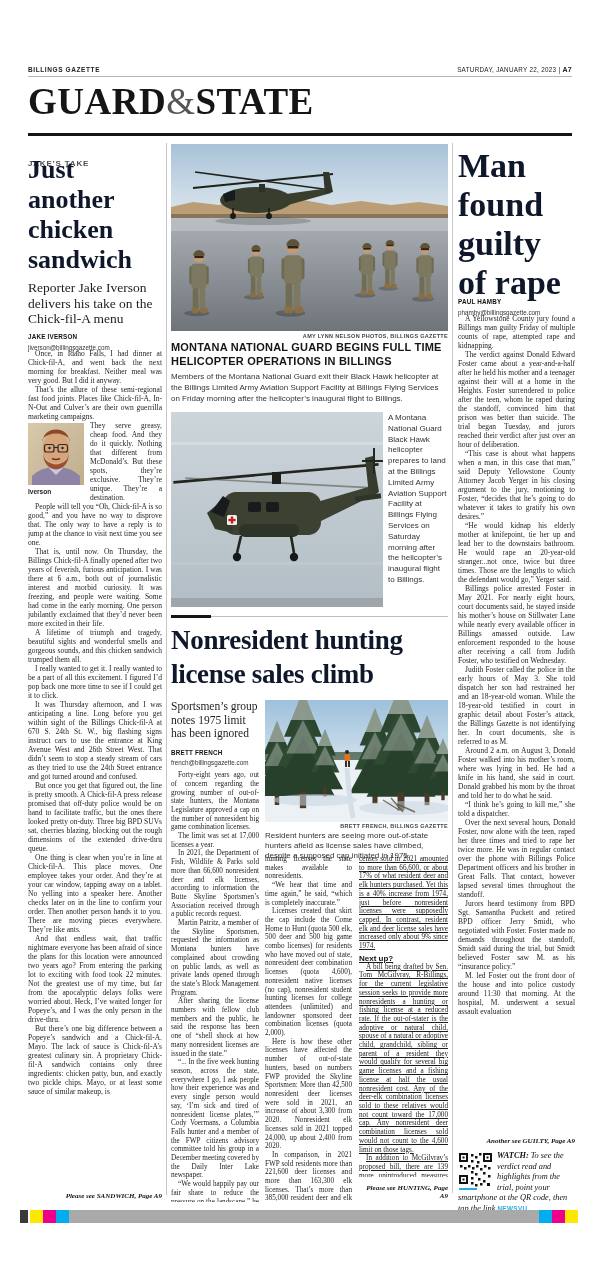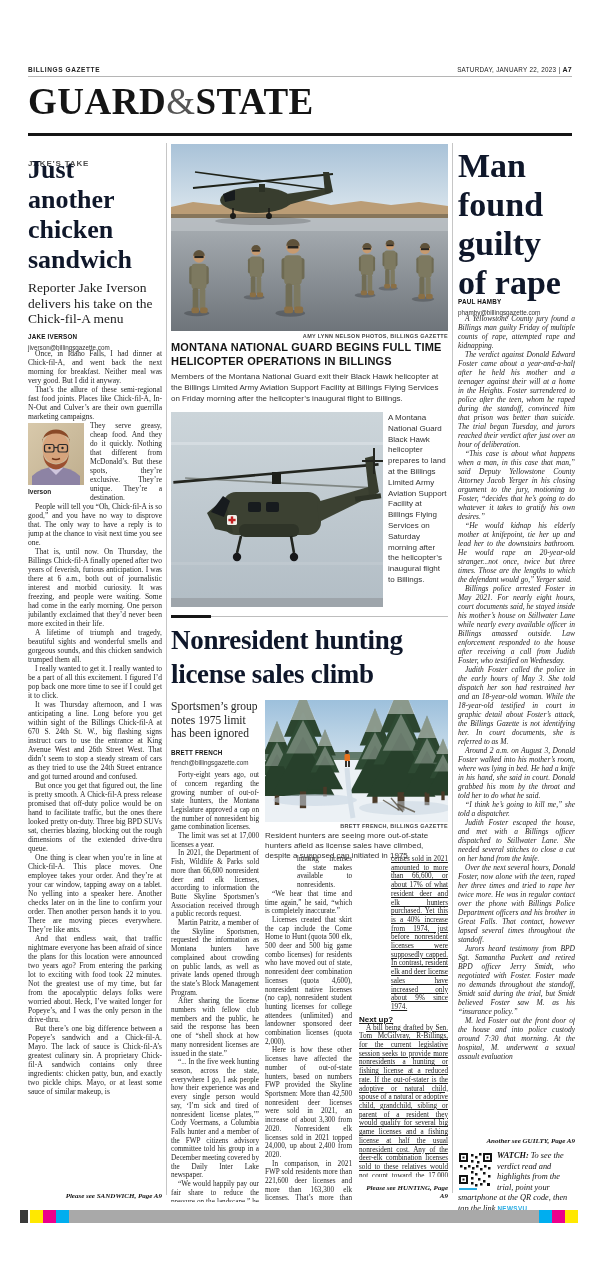--- a/index.html
+++ b/index.html
@@ -22,21 +22,21 @@
 
   
   .kicker{font:bold 8px "Liberation Sans",sans-serif;letter-spacing:.8px;color:#4d4d4d;}
   .bigheadline{font-weight:bold;color:#0f172a;}
   .standfirst{font:13.5px/15.5px "Liberation Serif",serif;color:#1d1d1d;}
   .byline{font-family:"Liberation Sans",sans-serif;line-height:7.8px;color:#333;}
   .byline b{font-size:6.3px;color:#111;letter-spacing:.2px;}
   .byline span{font-size:6.3px;}
   .bodytext{text-align:justify;overflow:hidden;}
   .bodytext p{margin:0;text-indent:7px;}
-  .bodytext p.noindent{text-indent:0;padding-left:32px;}
+  .bodytext p.noindent{text-indent:0;}
   .bodytext p.col-subhead{font:bold 8px "Liberation Sans",sans-serif;text-indent:0;text-align:left;
                           margin-top:3px;color:#111;}
   .jake-size{font-size:7.5px;line-height:9px;}
   .hunt-size{font-size:7.2px;line-height:8.7px;}
   .continuation{font:bold italic 7px "Liberation Serif",serif;color:#111;text-align:right;}
   .credit{font:bold 5.5px "Liberation Sans",sans-serif;color:#444;letter-spacing:.3px;text-align:right;}
   .caption{font:8px/10.8px "Liberation Sans",sans-serif;color:#333;}
 
   
   .jake-kicker{left:28px;top:143px;margin-top:16px;}
@@ -67,21 +67,21 @@
   .photo3{left:265px;top:700px;width:183px;height:122px;overflow:hidden;}
   .credit3{left:265px;top:823px;width:183px;}
   .caption3{left:265px;top:831px;width:183px;font-size:8px;line-height:10px;}
   .hunt-col2{left:265px;top:855px;width:87px;height:348px;}
   .hunt-col3{left:359px;top:855px;width:89px;height:322px;text-decoration:underline;}
   .hunt-cont{left:359px;top:1184px;width:89px;}
 
   
   .guilty-headline{left:458px;top:146px;width:117px;font-size:34px;line-height:39px;}
   .guilty-byline{left:458px;top:295px;width:117px;}
-  .guilty-body{left:458px;top:314px;width:117px;height:819px;font-style:italic;}
+  .guilty-body{left:458px;top:314px;width:117px;height:819px;}
   .guilty-cont{left:458px;top:1137px;width:117px;}
   .watch{left:458px;top:1151px;width:119px;font:italic 8.3px/10.6px "Liberation Serif",serif;color:#111;}
   .watch .qr{float:left;width:35px;height:38px;margin:1px 4px 0 0;}
   .watch b{font-style:italic;}
   .watch .brand{font:bold 6.3px "Liberation Sans",sans-serif;font-style:normal;color:#29abe2;letter-spacing:.4px;}
 
   
   .colorbar{left:20px;top:1210px;width:558px;height:13px;display:flex;}
   .colorbar .sq{width:13px;height:13px;}
   .colorbar .reg{width:8px;height:13px;background:#3a3a3a;margin-right:2px;}
@@ -336,24 +336,23 @@
 </div>
 <div class="abs bodytext jake-size guilty-body">
     <p>A Yellowstone County jury found a Billings man guilty Friday of multiple counts of rape, attempted rape and kidnapping.</p>
     <p>The verdict against Donald Edward Foster came about a year-and-a-half after he held his mother and a teenager against their will at a home in the Heights. Foster surrendered to police after the teen, whom he raped during the standoff, convinced him that prison was better than suicide. The trial began Tuesday, and jurors reached their verdict after just over an hour of deliberation.</p>
     <p>“This case is about what happens when a man, in this case that man,” said Deputy Yellowstone County Attorney Jacob Yerger in his closing argument to the jury, motioning to Foster, “decides that he’s going to do whatever it takes to gratify his own desires.”</p>
     <p>“He would kidnap his elderly mother at knifepoint, tie her up and lead her to the downstairs bathroom. He would rape an 20-year-old stranger...not once, twice but three times. Those are the lengths to which the defendant would go,” Yerger said.</p>
     <p>Billings police arrested Foster in May 2021. For nearly eight hours, court documents said, he stayed inside his mother’s house on Stillwater Lane while nearly every available officer in Billings amassed outside. Law enforcement responded to the house after receiving a call from Judith Foster, who testified on Wednesday.</p>
     <p>Judith Foster called the police in the early hours of May 3. She told dispatch her son had restrained her and an 18-year-old woman. While the 18-year-old testified in court in graphic detail about Foster’s attack, the Billings Gazette is not identifying her. In court documents, she is referred to as M.</p>
     <p>Around 2 a.m. on August 3, Donald Foster walked into his mother’s room, where was lying in bed. He had a knife in his hand, she said in court. Donald grabbed his mom by the throat and told her to do what he said.</p>
     <p>“I think he’s going to kill me,” she told a dispatcher.</p>
-    <p>Judith Foster escaped the house, and met with a Billings officer dispatched to Stillwater Lane. She needed several stitches to close a cut on her hand from the knife.</p>
     <p>Over the next several hours, Donald Foster, now alone with the teen, raped her three times and tried to rape her twice more. He was in regular contact over the phone with Billings Police Department officers and his brother in Great Falls. That contact, however lapsed several times throughout the standoff.</p>
     <p>Jurors heard testimony from BPD Sgt. Samantha Puckett and retired BPD officer Jerry Smidt, who negotiated with Foster. Foster made no demands throughout the standoff, Smidt said during the trial, but Smidt believed Foster saw M. as his “insurance policy.”</p>
-    <p>M. led Foster out the front door of the house and into police custody around 7:30 that morning. At the hospital, M. underwent a sexual assault evaluation</p>
+    <p>M. led Foster out the front door of the house and into police custody around 11:30 that morning. At the hospital, M. underwent a sexual assault evaluation</p>
   </div>
 <div class="abs continuation guilty-cont">Another see GUILTY, Page A9</div>
 
 <div class="abs watch">
   <span class="qr">
     <svg width="35" height="38" viewBox="0 0 35 38">
       <rect width="35" height="35" fill="#fff"></rect>
       <g fill="#111">
         <rect x="1" y="1" width="9" height="9"></rect>
           <rect x="25" y="1" width="9" height="9"></rect>

